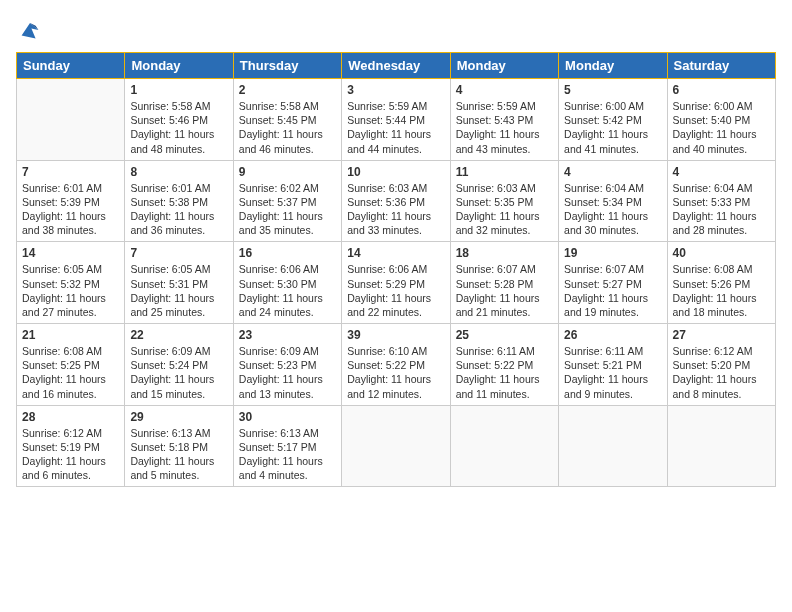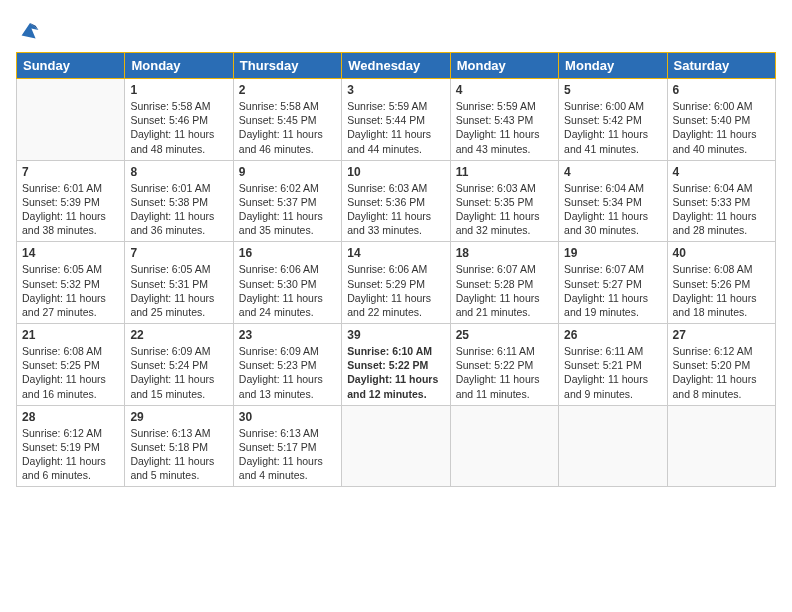--- a/index.html
+++ b/index.html
@@ -272,21 +272,21 @@
         </td>
         <td>
           <div class="day-number">23</div>
           <div class="day-info" style="white-space: pre-line;">Sunrise: 6:09 AM
 Sunset: 5:23 PM
 Daylight: 11 hours
 and 13 minutes.</div>
         </td>
         <td>
           <div class="day-number">39</div>
-          <div class="day-info" style="white-space: pre-line; font-weight: bold;">Sunrise: 6:10 AM
+          <div class="day-info" style="white-space: pre-line;">Sunrise: 6:10 AM
 Sunset: 5:22 PM
 Daylight: 11 hours
 and 12 minutes.</div>
         </td>
         <td>
           <div class="day-number">25</div>
           <div class="day-info" style="white-space: pre-line;">Sunrise: 6:11 AM
 Sunset: 5:22 PM
 Daylight: 11 hours
 and 11 minutes.</div>

